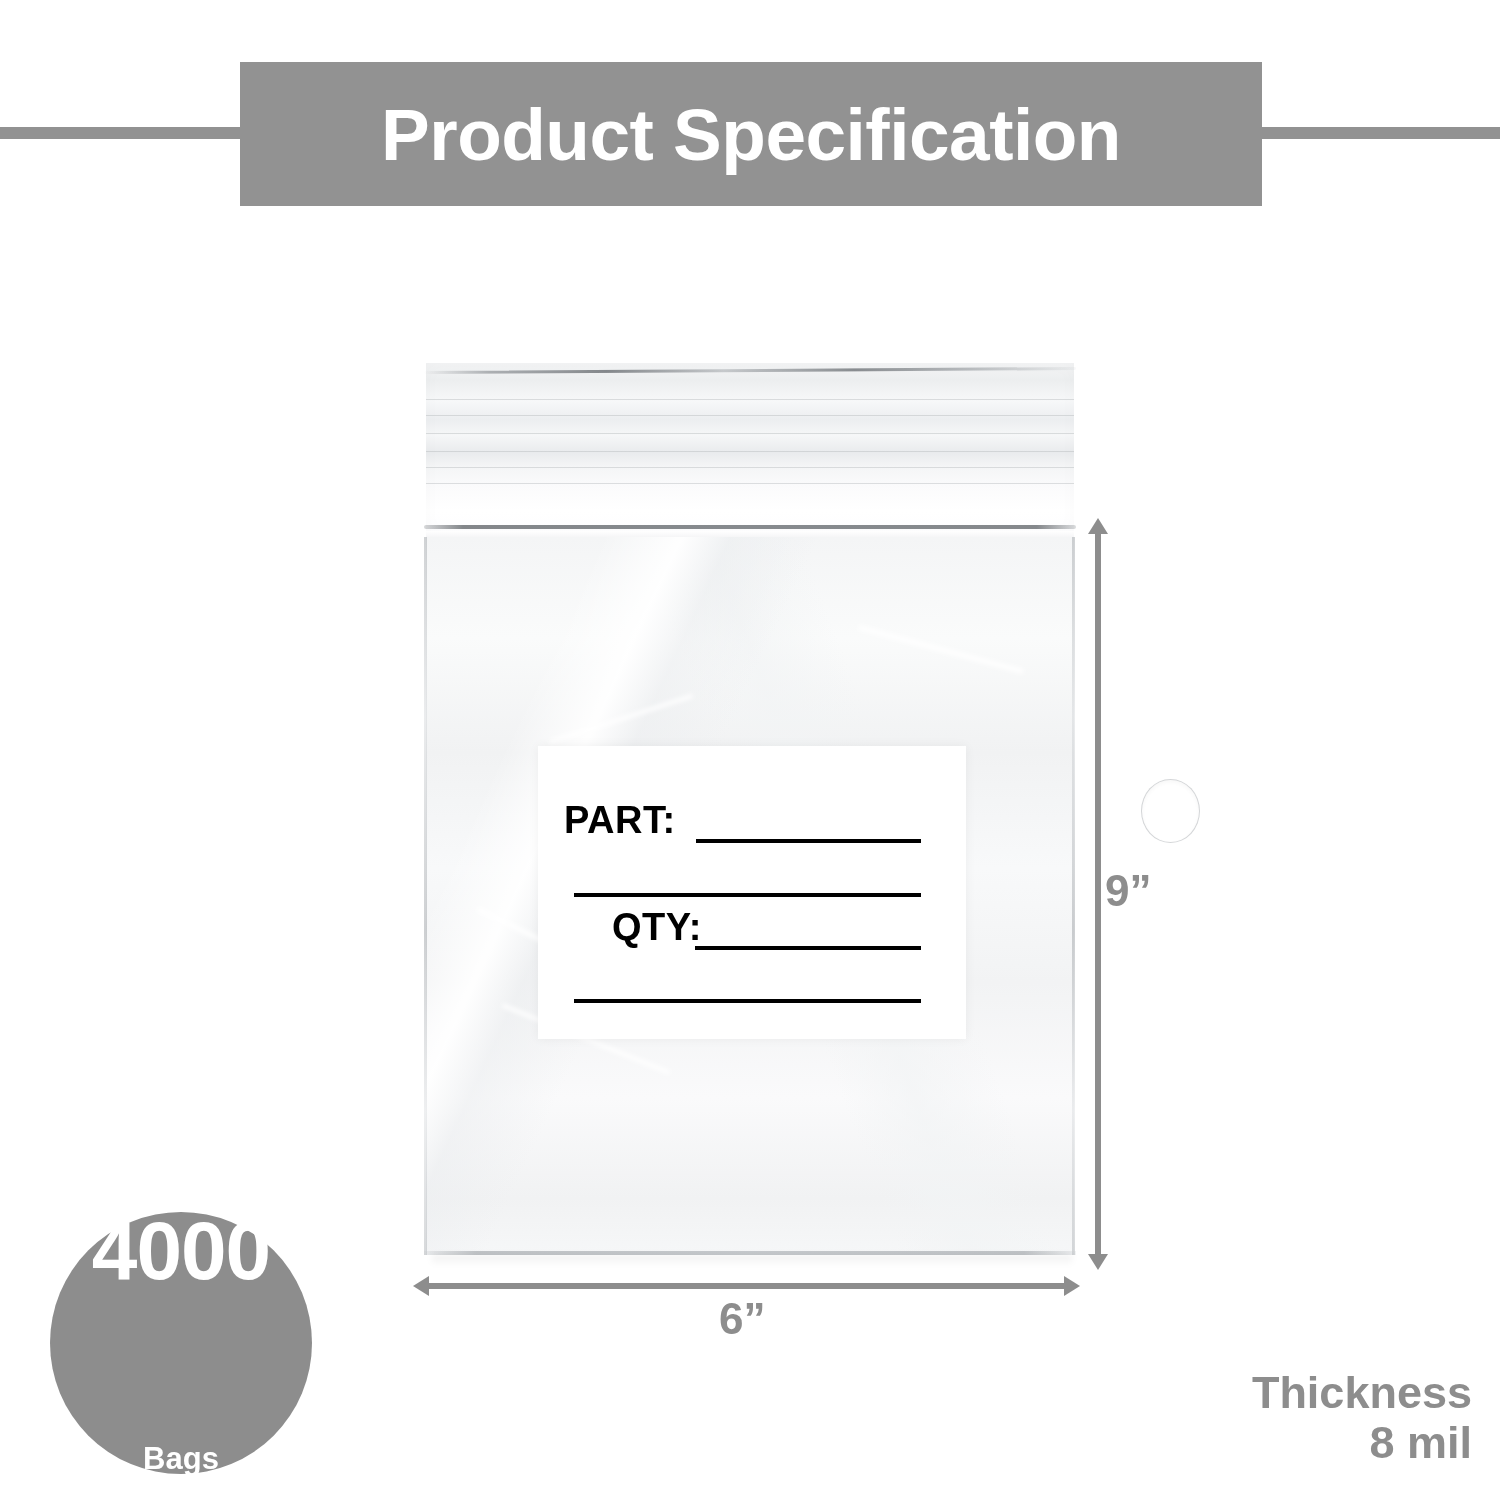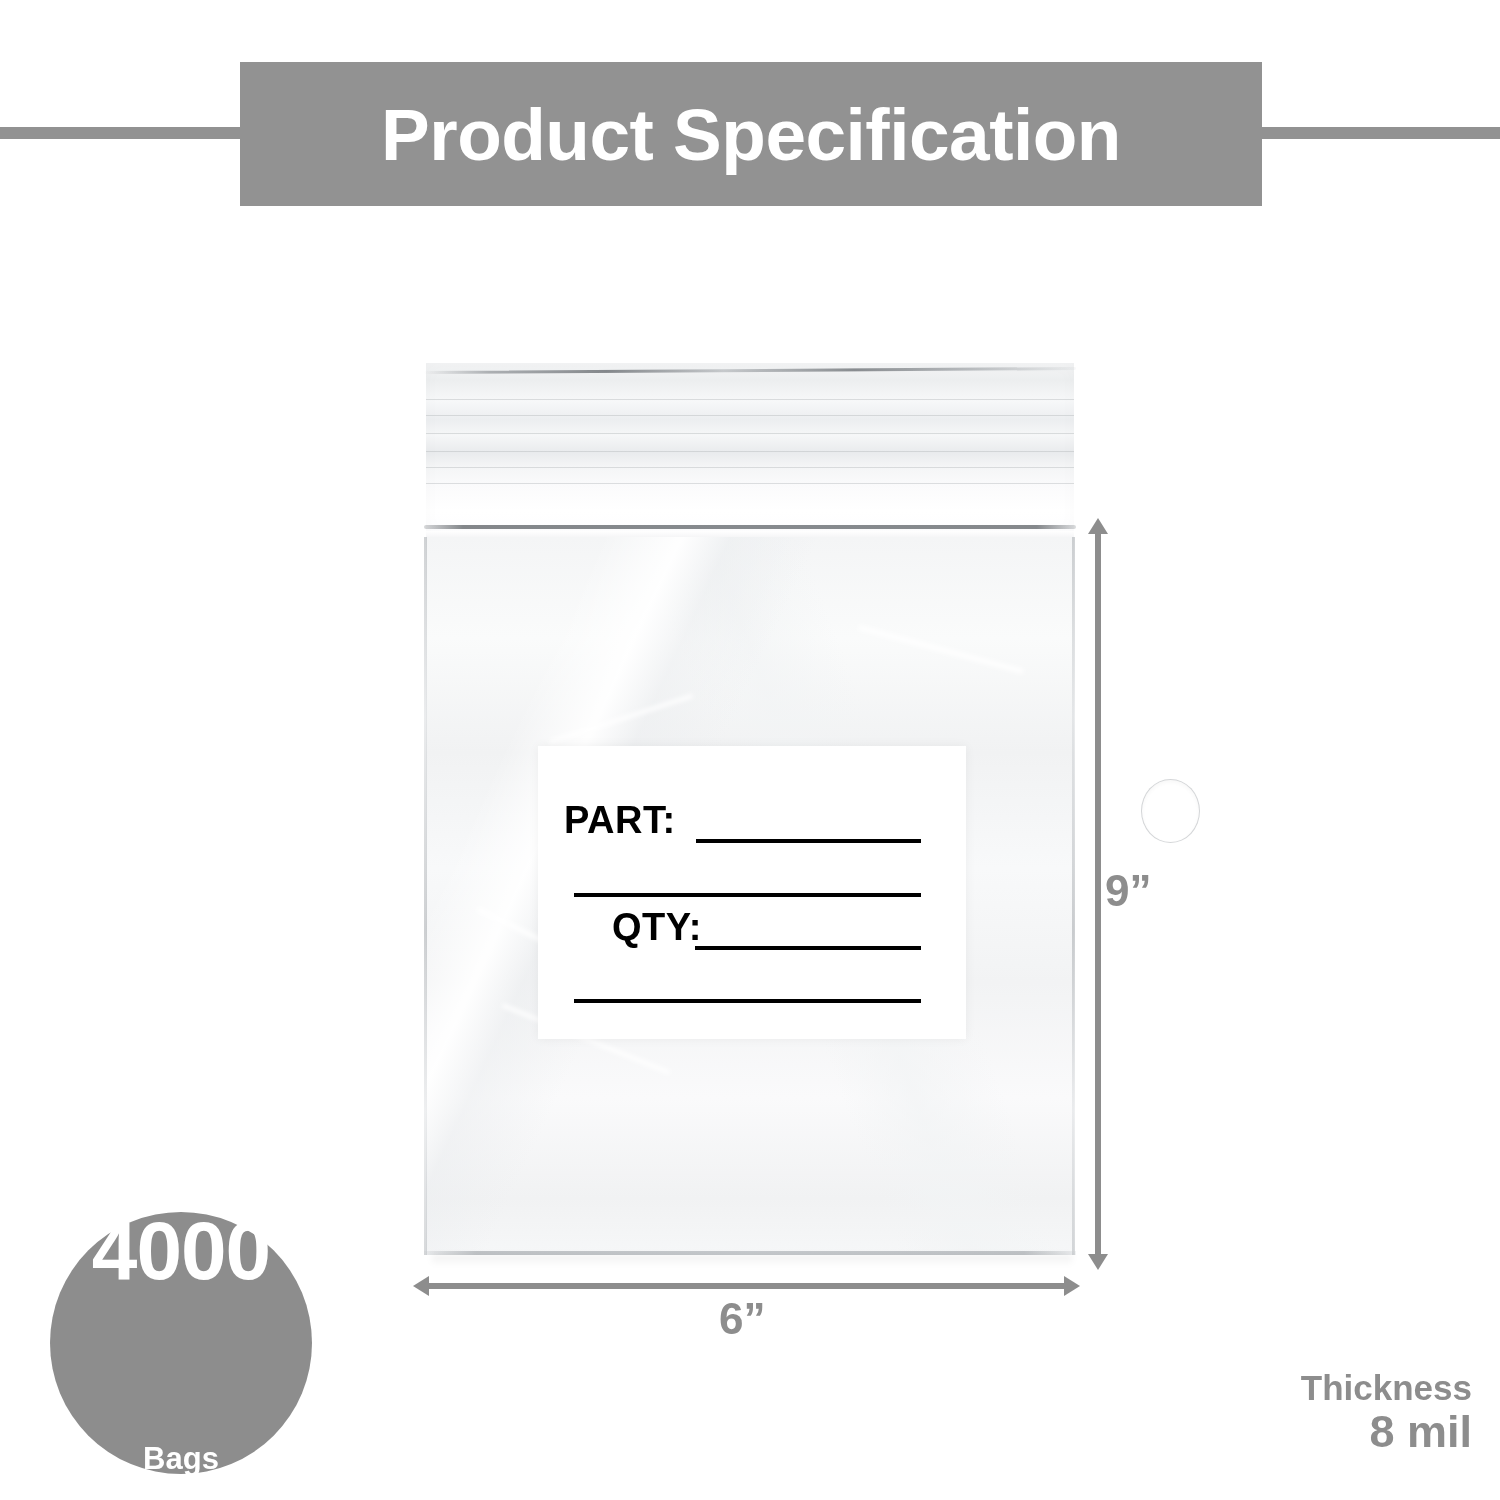--- a/index.html
+++ b/index.html
@@ -317,21 +317,21 @@
   
   .thickness {
     position: absolute;
     right: 28px;
     top: 1368px;
     text-align: right;
     color: #8d8d8d;
     font-weight: bold;
     line-height: 1.12;
   }
-  .thickness-label { font-size: 35px; }
+  .thickness-label { font-size: 45px; }
   .thickness-value { font-size: 45px; }
 </style>
 </head>
 <body>
 
 <div id="page">
 
   <div class="header-rule left"></div>
   <div class="header-rule right"></div>
   <div class="header-bar">

